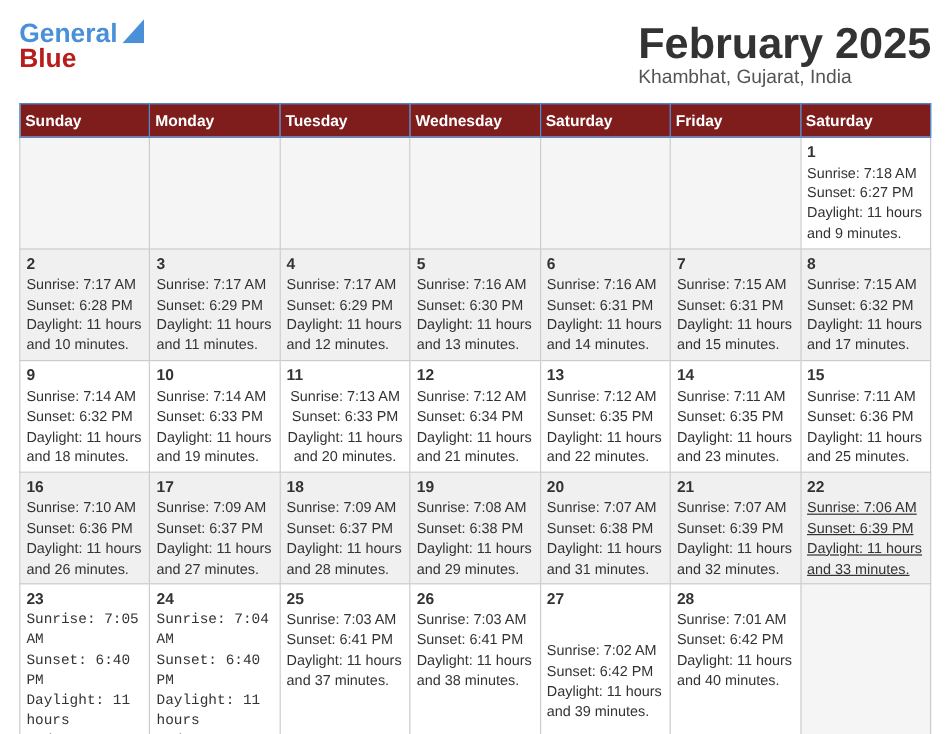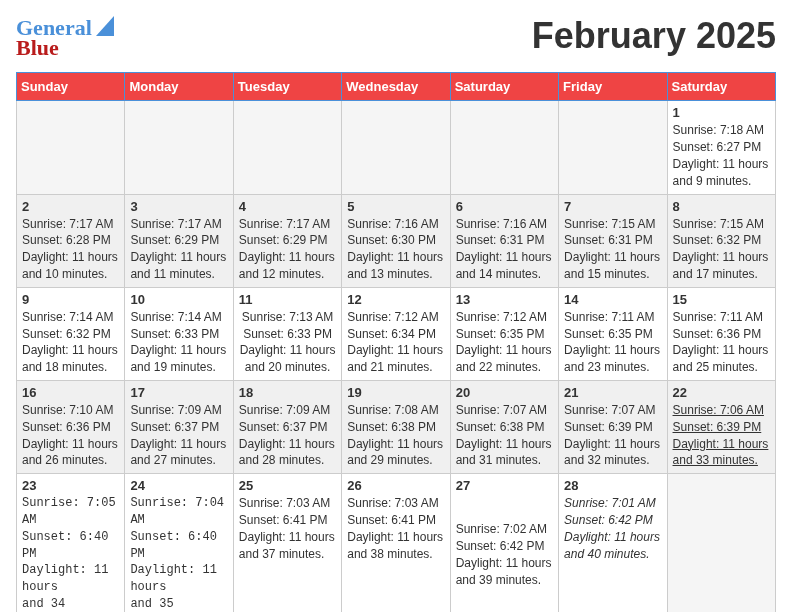--- a/index.html
+++ b/index.html
@@ -12,21 +12,20 @@
     }
     .header {
       display: flex;
       justify-content: space-between;
       align-items: flex-start;
       margin-bottom: 12px;
     }
     .logo {
       display: flex;
       align-items: center;
-      font-family: Liberation Serif, serif;
     }
     .logo-text {
       font-size: 22px;
       font-weight: bold;
       color: #333;
       line-height: 1.1;
     }
     .logo-text span {
       color: #4a90d9;
     }
@@ -42,21 +41,21 @@
     .cal-subtitle {
       font-size: 16px;
       color: #555;
     }
     .calendar {
       width: 100%;
       border-collapse: collapse;
       border: 1px solid #ccc;
     }
     .calendar th {
-      background: #ef4444;
+      background: #7f1d1d;
       color: #fff;
       font-size: 13px;
       font-weight: bold;
       padding: 6px 4px;
       text-align: left;
       border: 1px solid #4a90d9;
     }
     .calendar td {
       vertical-align: top;
       border: 1px solid #ccc;
@@ -97,20 +96,21 @@
           <svg width="18" height="20" viewBox="0 0 18 20">
             <polygon points="0,20 18,20 18,0" fill="#4a90d9"></polygon>
           </svg>
         </div>
       </div>
       <span class="logo-text" style="color:#b91c1c;margin-top:-4px;">Blue</span>
     </div>
   </div>
   <div class="title-block">
     <div class="cal-title">February 2025</div>
+    <div class="cal-subtitle">Khambhat, Gujarat, India</div>
   </div>
 </div>
 
 <table class="calendar">
   <thead>
     <tr>
     <th>Sunday</th>
         <th>Monday</th>
         <th>Tuesday</th>
         <th>Wednesday</th>
@@ -319,21 +319,21 @@
         </td>
         <td>
           <span class="day-num">27</span>
           <div class="day-info" style="white-space: pre-line; margin-top: 28px;">Sunrise: 7:02 AM
 Sunset: 6:42 PM
 Daylight: 11 hours
 and 39 minutes.</div>
         </td>
         <td>
           <span class="day-num">28</span>
-          <div class="day-info" style="white-space: pre-line; font-style: italic;">Sunrise: 7:01 AM
+          <div class="day-info" style="white-space: pre-line;">Sunrise: 7:01 AM
 Sunset: 6:42 PM
 Daylight: 11 hours
 and 40 minutes.</div>
         </td>
         <td class="empty"></td>
       </tr>
     </tbody>
 </table>
 
 </body></html>

